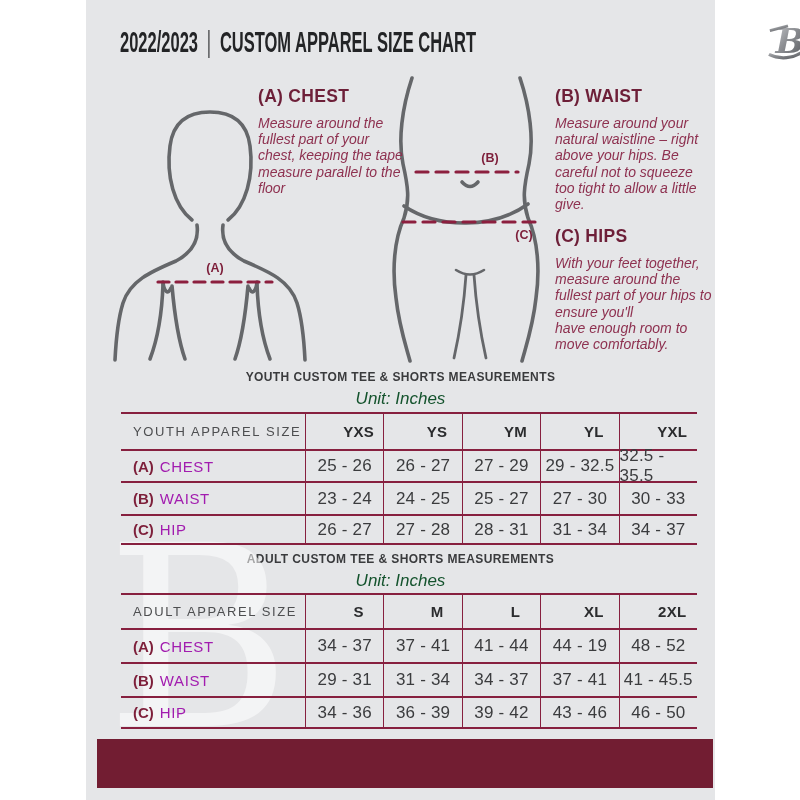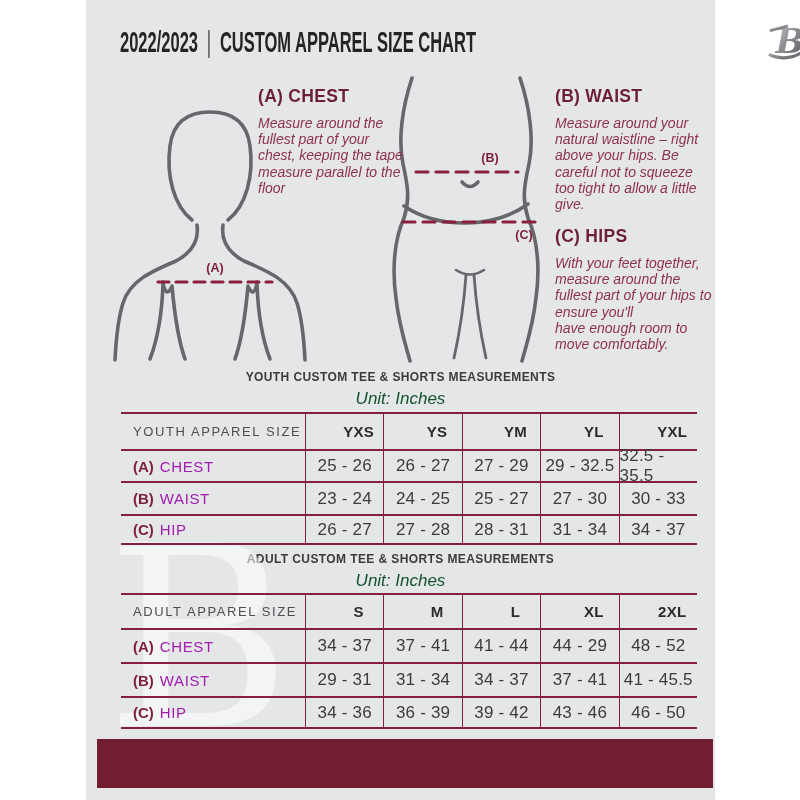--- a/index.html
+++ b/index.html
@@ -189,21 +189,21 @@
     <div class="cell vline size-head">XL</div>
     <div class="cell vline size-head">2XL</div>
 
     <div class="cell lab">
         <span class="marker">(A)</span>
         <span class="rlabel">CHEST</span>
       </div>
     <div class="cell vline val">34 - 37</div>
     <div class="cell vline val">37 - 41</div>
     <div class="cell vline val">41 - 44</div>
-    <div class="cell vline val">44 - 29</div>
+    <div class="cell vline val">44 - 19</div>
     <div class="cell vline val">48 - 52</div>
 
     <div class="cell lab">
         <span class="marker">(B)</span>
         <span class="rlabel">WAIST</span>
       </div>
     <div class="cell vline val">29 - 31</div>
     <div class="cell vline val">31 - 34</div>
     <div class="cell vline val">34 - 37</div>
     <div class="cell vline val">37 - 41</div>

